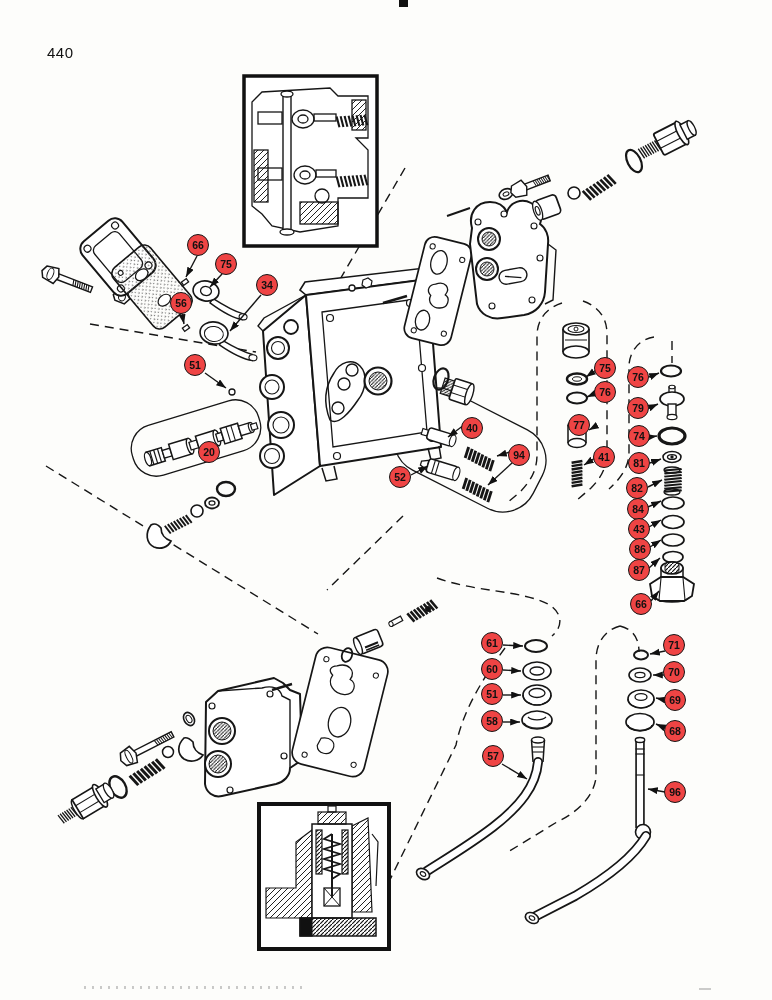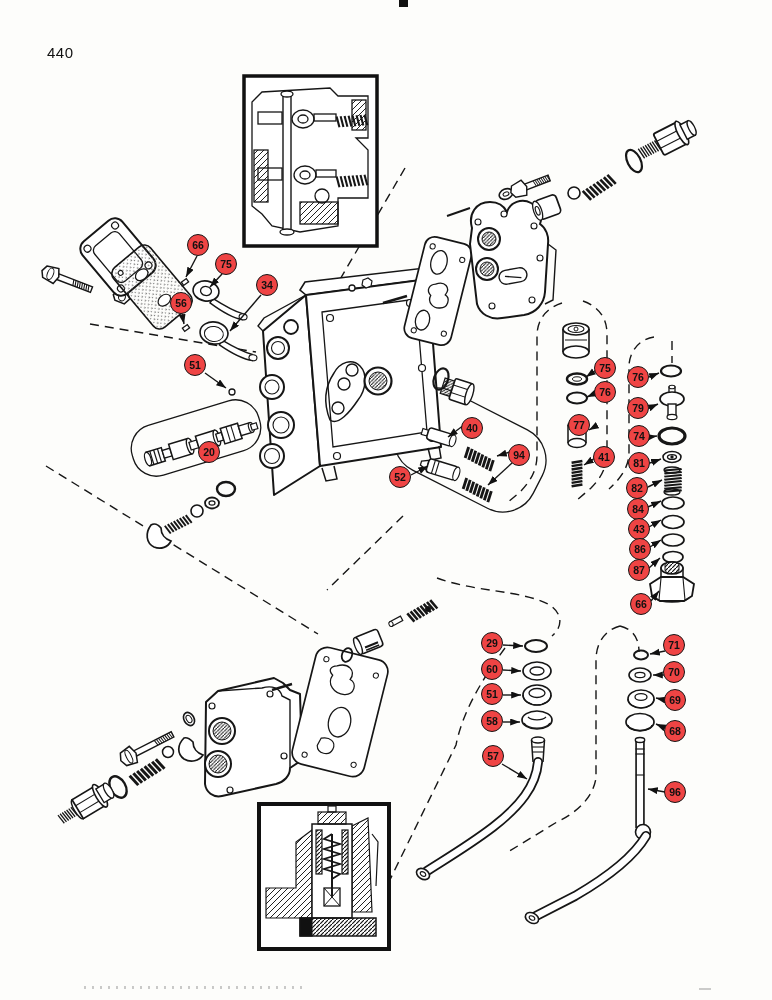--- a/index.html
+++ b/index.html
@@ -565,21 +565,21 @@
   <div class="co" style="left:627px;top:366px">76</div>
   <div class="co" style="left:627px;top:397px">79</div>
   <div class="co" style="left:628px;top:425px">74</div>
   <div class="co" style="left:628px;top:452px">81</div>
   <div class="co" style="left:626px;top:477px">82</div>
   <div class="co" style="left:627px;top:498px">84</div>
   <div class="co" style="left:628px;top:518px">43</div>
   <div class="co" style="left:629px;top:538px">86</div>
   <div class="co" style="left:628px;top:559px">87</div>
   <div class="co" style="left:630px;top:593px">66</div>
-  <div class="co" style="left:481px;top:632px">29</div>
+  <div class="co" style="left:481px;top:632px">61</div>
   <div class="co" style="left:481px;top:658px">60</div>
   <div class="co" style="left:481px;top:683px">51</div>
   <div class="co" style="left:481px;top:710px">58</div>
   <div class="co" style="left:482px;top:745px">57</div>
   <div class="co" style="left:663px;top:634px">71</div>
   <div class="co" style="left:663px;top:661px">70</div>
   <div class="co" style="left:664px;top:689px">69</div>
   <div class="co" style="left:664px;top:720px">68</div>
   <div class="co" style="left:664px;top:781px">96</div>
 </div>

